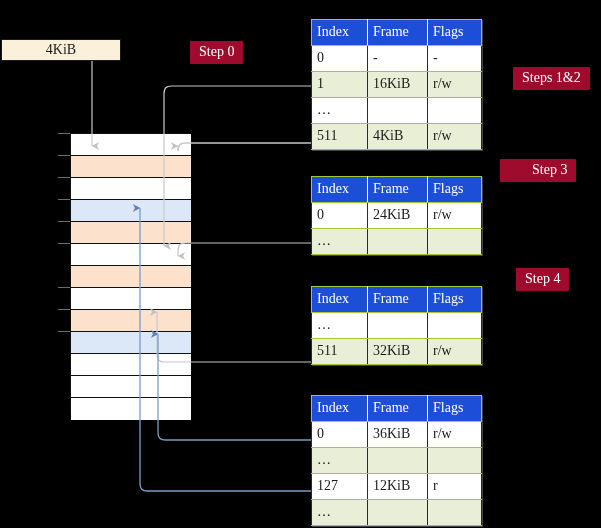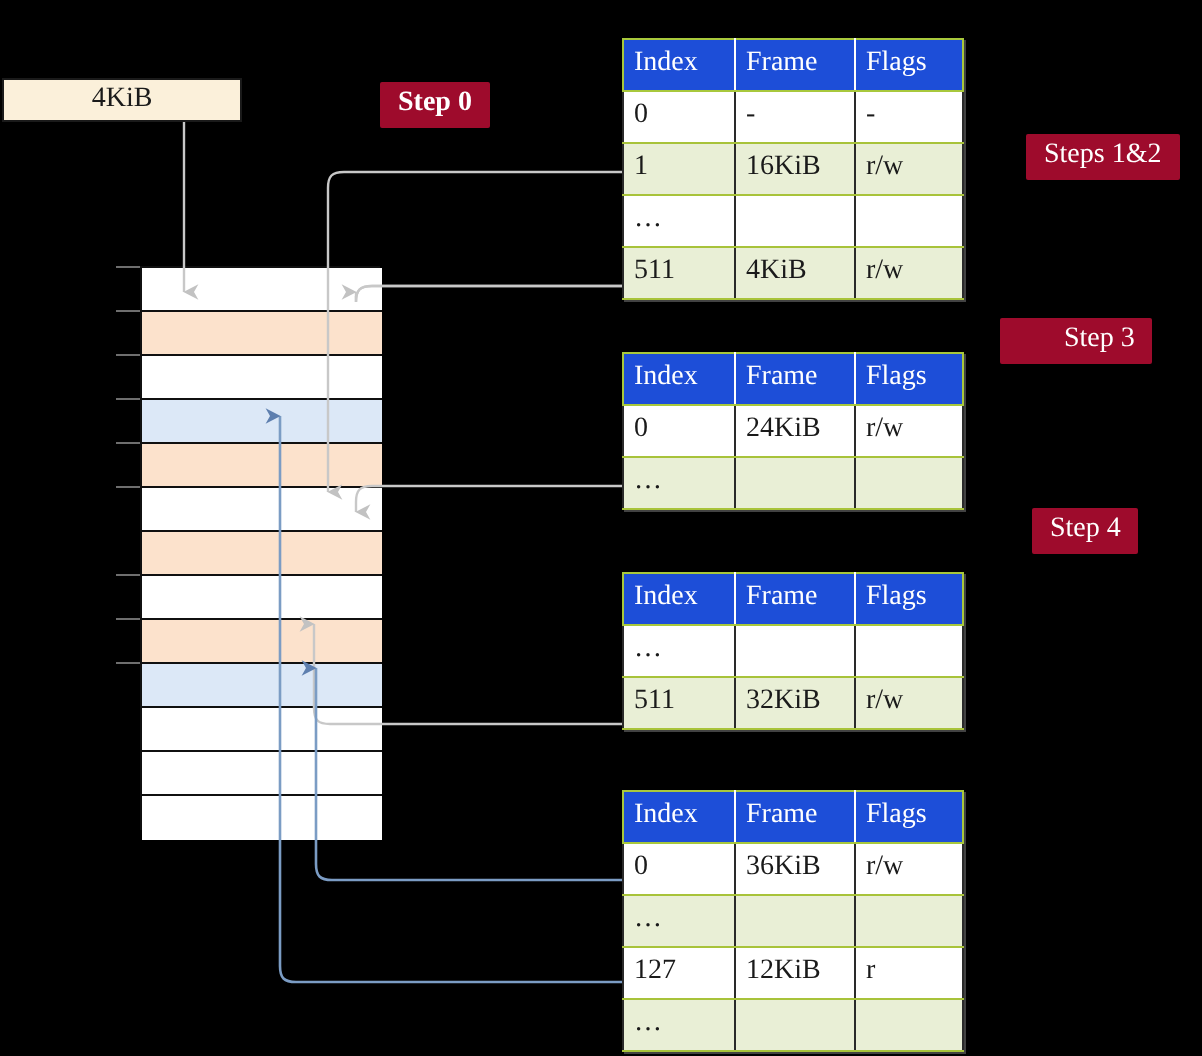--- a/index.html
+++ b/index.html
@@ -176,24 +176,24 @@
 
     <g fill="none" stroke="#7B9CC4" stroke-width="1.3">
 
       <path d="M311,440 L166,440 C160,440 158,438 158,432 L158,334" marker-end="url(#ablue)"></path>
 
       <path d="M311,491 L148,491 C142,491 140,489 140,483 L140,208" marker-end="url(#ablue)"></path>
     </g>
   </svg>
 
   <div id="badges">
-      <div class="badge" style="left: 190px; top: 41px; font-weight: bold;"><span>Step 0</span></div>
+      <div class="badge" style="left: 190px; top: 41px;"><span>Step 0</span></div>
       <div class="badge" style="left: 513px; top: 19px; margin-top: 48px;"><span>Steps 1&amp;2</span></div>
       <div class="badge" style="left: 500px; top: 159px; padding-left: 32px;"><span>Step 3</span></div>
-      <div class="badge" style="left: 516px; top: 254px;"><span>Step 4</span></div>
+      <div class="badge" style="left: 516px; top: 268px;"><span>Step 4</span></div>
     </div>
 
   <div id="tables">
       <table class="ptable" style="left: 311px; top: 19px;">
         <thead>
           <tr>
             <th class="col-index">Index</th>
             <th class="col-frame">Frame</th>
             <th class="col-flags">Flags</th>
           </tr>

